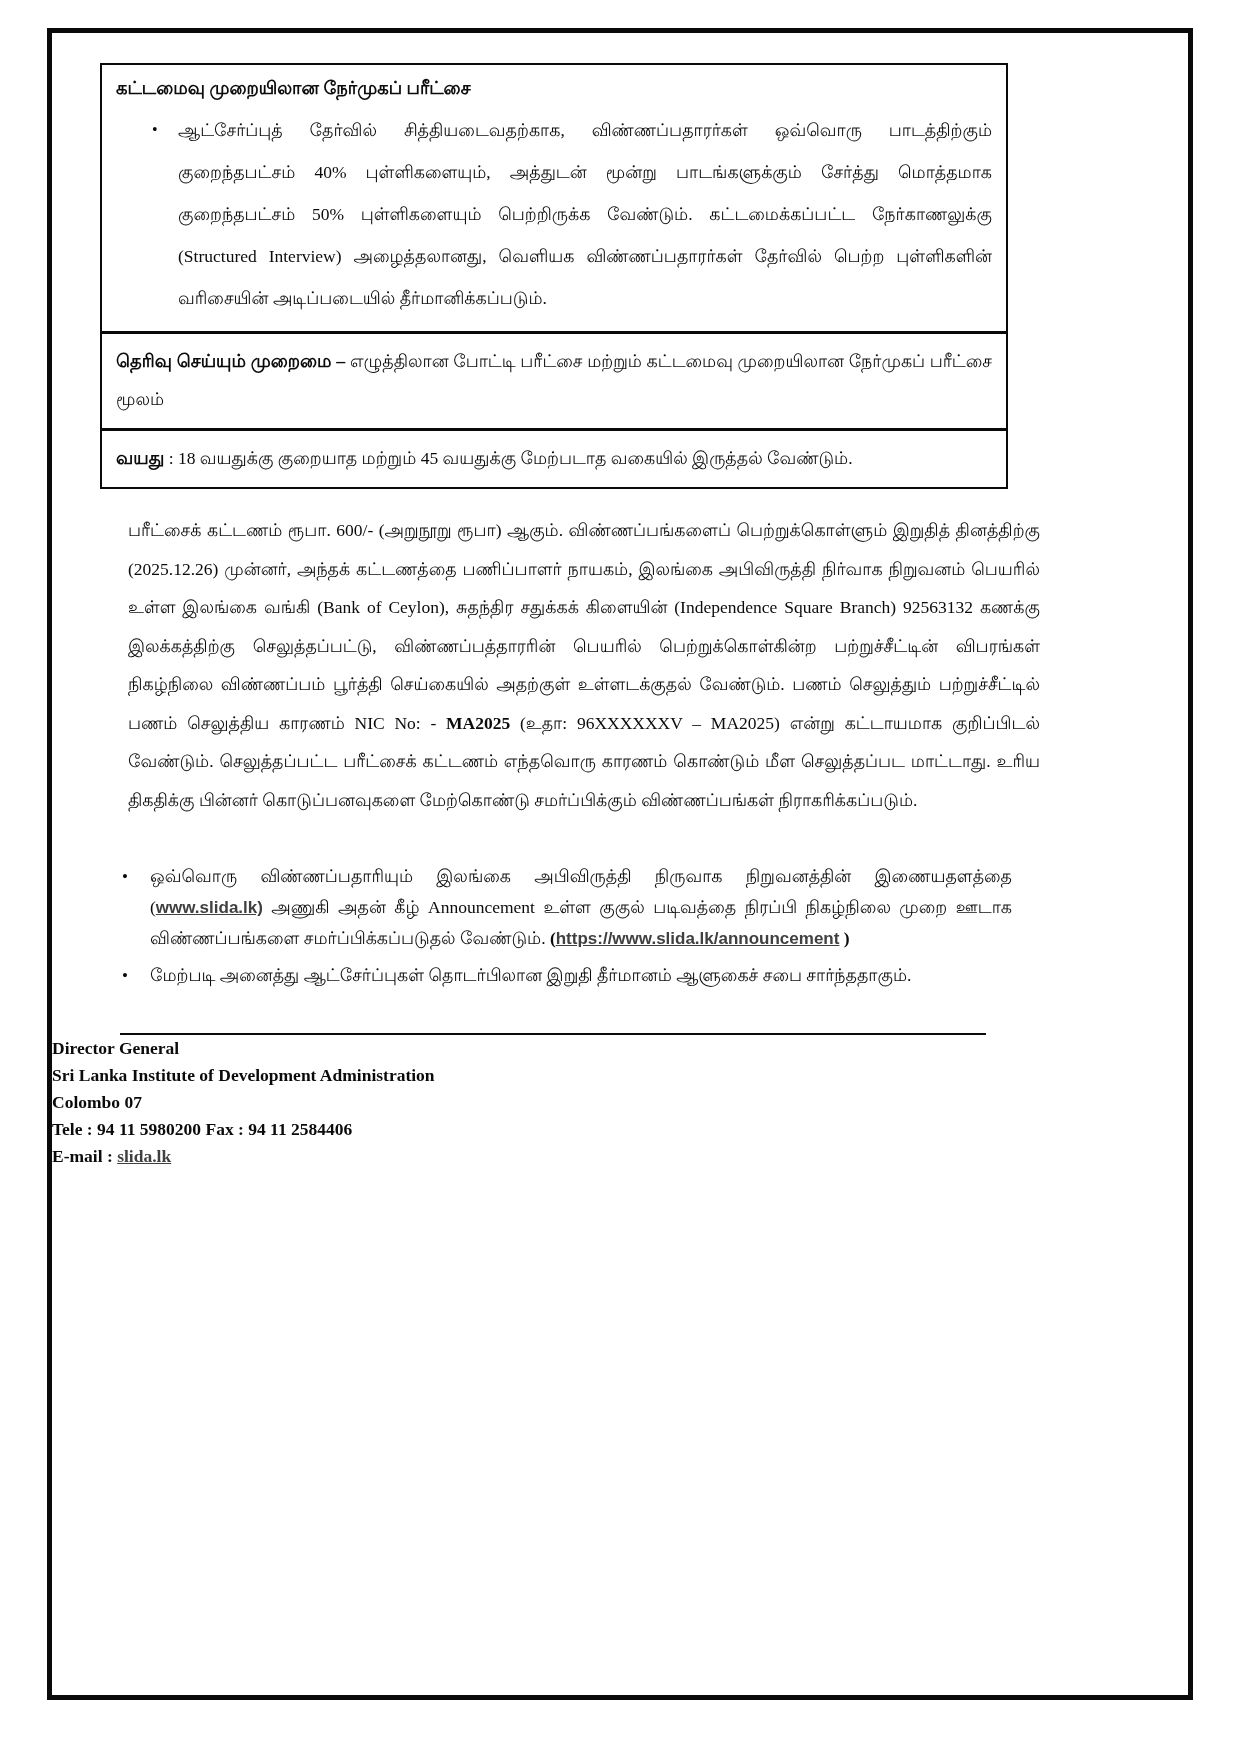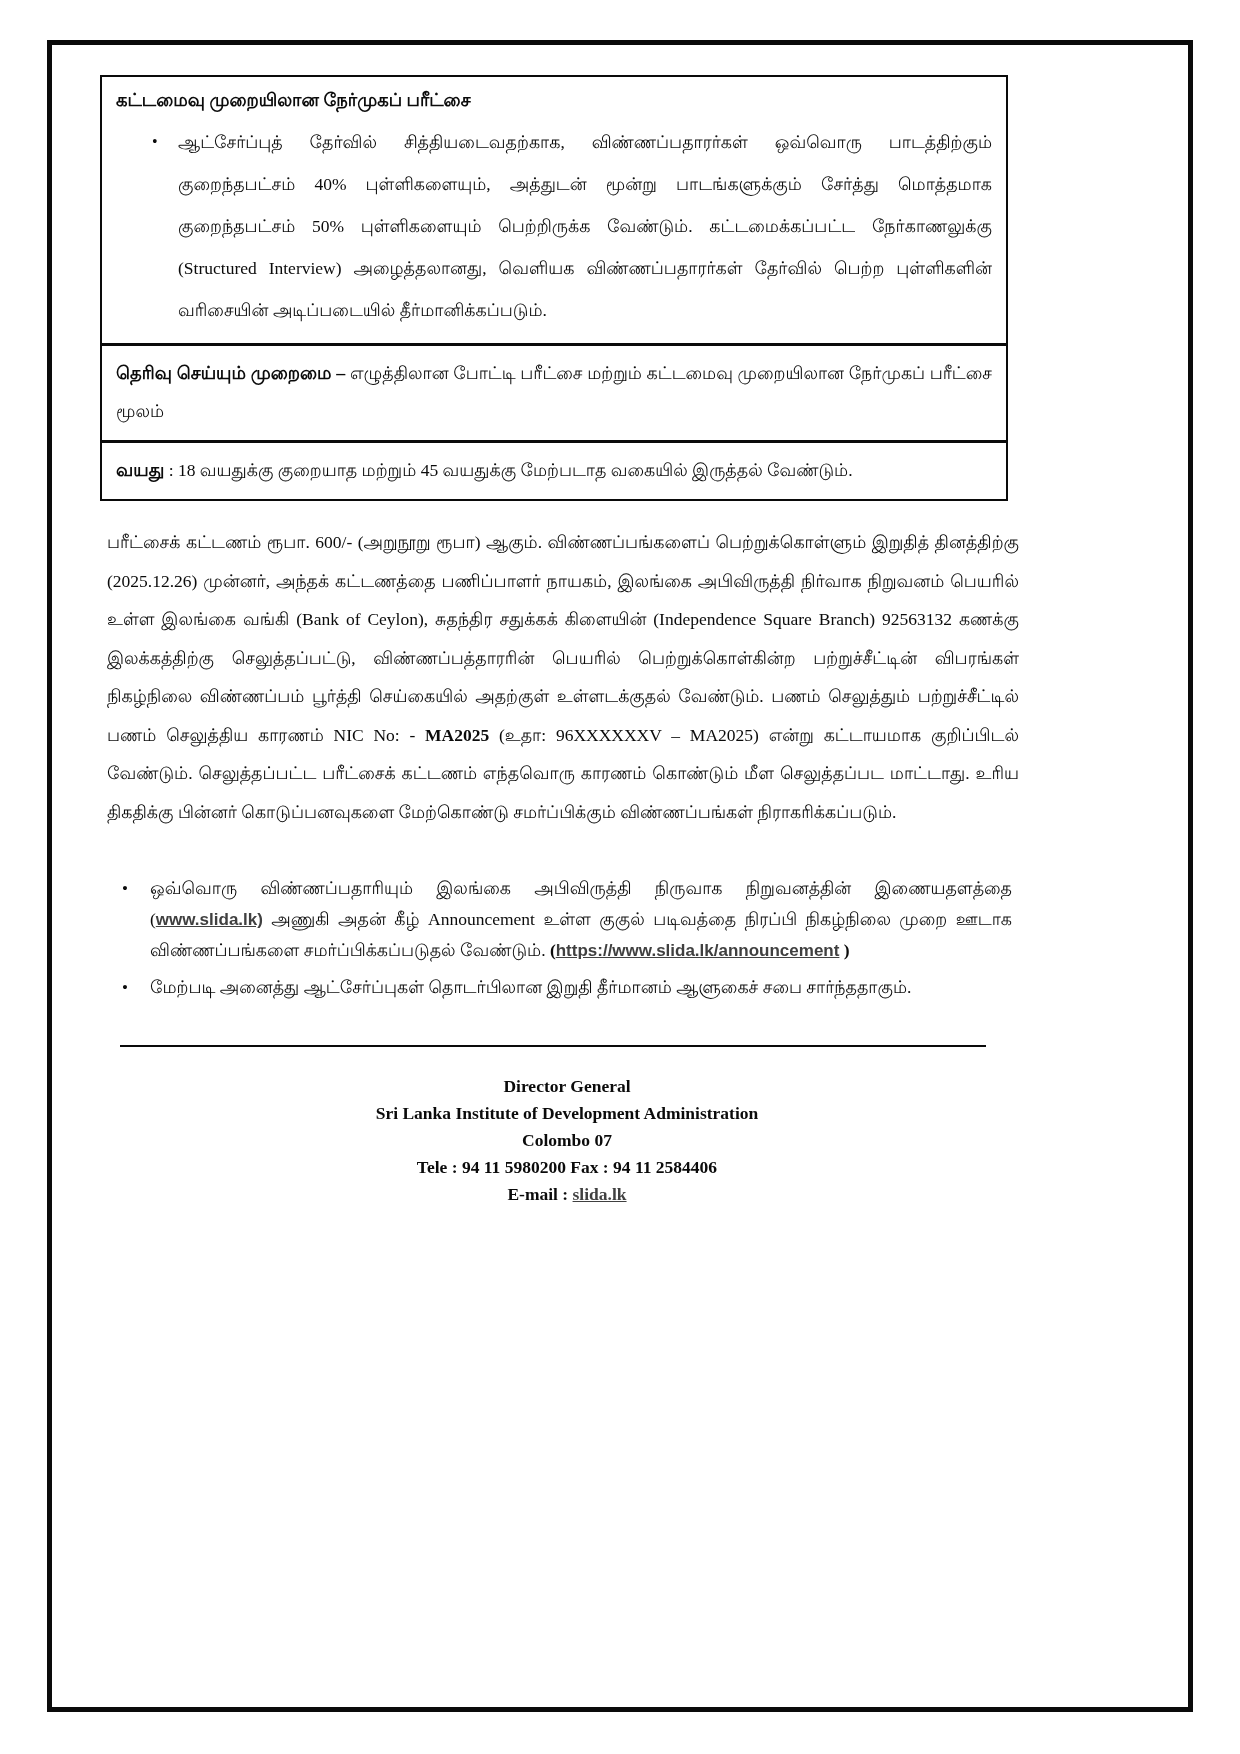--- a/index.html
+++ b/index.html
@@ -3,21 +3,21 @@
 <meta charset="utf-8">
 <style>
   * { margin: 0; padding: 0; box-sizing: border-box; }
   html, body { background: #ffffff; }
   body {
     width: 1240px; height: 1754px; position: relative;
     font-family: "Liberation Serif", "DejaVu Serif", serif;
     color: #0b0b0b;
   }
   .page-frame {
-    position: absolute; left: 47px; top: 40px;
+    position: absolute; left: 47px; top: 28px;
     width: 1146px; height: 1672px;
     border: 5px solid #0a0a0a;
     background: #ffffff;
     overflow: hidden;
   }
   
   .info-table {
     margin: 30px 0 0 48px;
     width: 908px;
     border: 2px solid #0a0a0a;
@@ -35,21 +35,21 @@
     display: flex; margin: 6px 0 2px 36px;
   }
   .cell-bullet .dot { width: 26px; font-size: 16px; line-height: 42px; flex: none; }
   .cell-bullet .btxt {
     text-align: justify; line-height: 42px; flex: 1;
   }
   .t-inline { text-align: justify; line-height: 38px; }
   .t-label { font-weight: bold; font-size: 18px; }
   
   .fee-paragraph {
-    margin: 22px 0 0 55px; width: 912px;
+    margin: 22px 0 0 76px; width: 912px;
     font-size: 17.5px; line-height: 38.5px; text-align: justify;
   }
   .fee-paragraph b { font-weight: bold; }
   
   .general-heading {
     margin: 52px 0 0 78px;
     font-weight: bold; font-size: 18.5px;
   }
   .general-list { margin: 42px 0 0 70px; width: 890px; }
   .g-item { display: flex; margin-bottom: 6px; }
@@ -59,21 +59,21 @@
     color: #404040; font-weight: bold; text-decoration: underline;
     font-family: "Liberation Sans", sans-serif; font-size: 17px;
   }
   .paren-b { font-weight: bold; }
   
   .divider {
     margin: 42px 0 0 68px; width: 866px;
     border-top: 2.5px solid #0a0a0a;
   }
   .footer-block {
-    margin-top: 26px; width: 1030px; text-align: center;
+    width: 1030px; text-align: left;
     font-weight: bold; font-size: 17.5px; line-height: 27px;
   }
   .footer-block a.doc-link {
     font-family: "Liberation Serif", "DejaVu Serif", serif;
     font-size: 17.5px;
   }
 </style>
 </head>
 <body>
 

